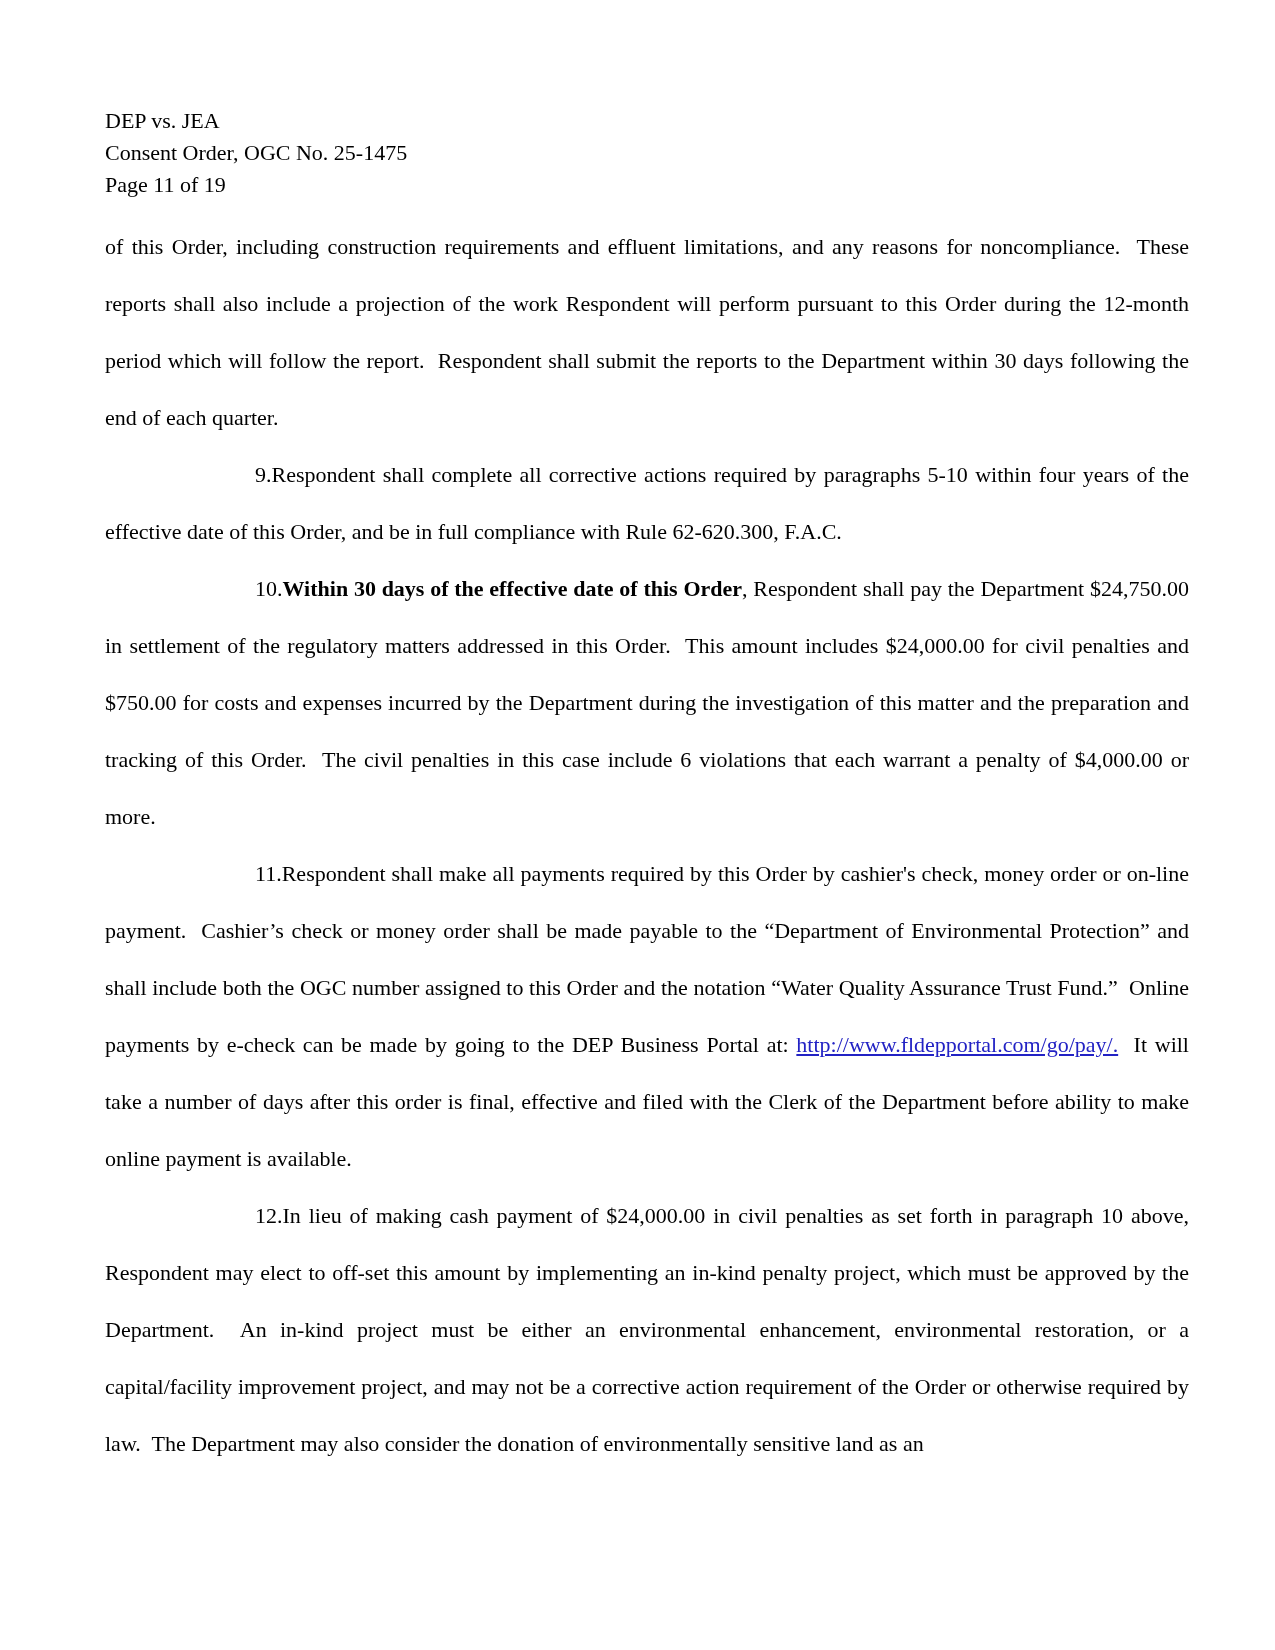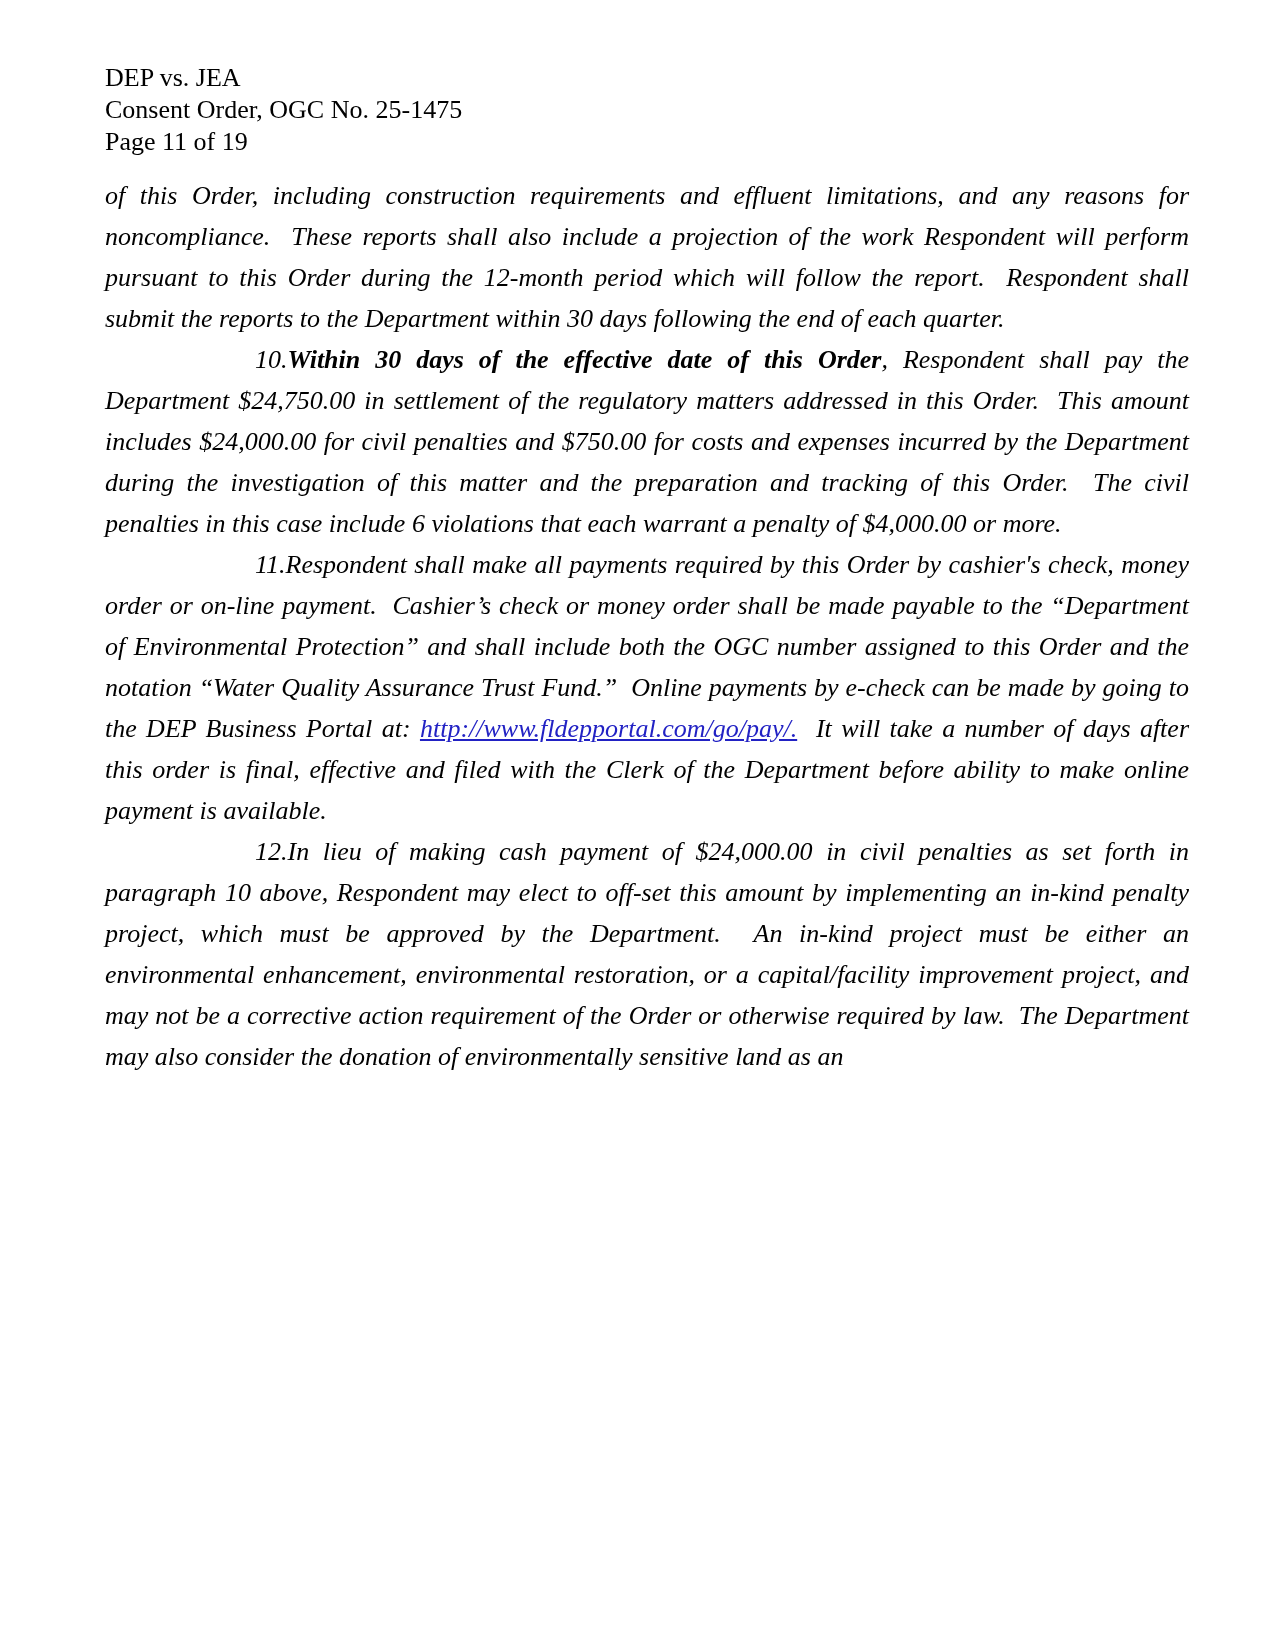--- a/index.html
+++ b/index.html
@@ -8,37 +8,36 @@
     background: #ffffff;
   }
   .page {
     position: relative;
     width: 1275px;
     height: 1650px;
     box-sizing: border-box;
     background: #ffffff;
     color: #000000;
     font-family: "Liberation Serif", "DejaVu Serif", serif;
-    font-size: 26px;
-    padding: 62px 86px 0 105px;
+    font-size: 22px;
+    padding: 105px 86px 0 105px;
     overflow: hidden;
   }
   .hdr-line {
     line-height: 32px;
     text-align: left;
     white-space: nowrap;
   }
   .doc-body {
     margin-top: 17px;
   }
   .para {
     margin: 0;
     text-align: justify;
-    line-height: 41px;
-    font-style: italic;
+    line-height: 57px;
   }
   .para.indented {
     text-indent: 75px;
   }
   .pnum {
     display: inline-block;
     min-width: 71px;
   }
   .lead-bold {
     font-weight: bold;
@@ -57,20 +56,21 @@
   <header>
     <div class="hdr-line">DEP vs. JEA</div>
     <div class="hdr-line">Consent Order, OGC No. 25-1475</div>
     <div class="hdr-line">Page 11 of 19</div>
   </header>
 
   <main class="doc-body">
 
     <p class="para"><span>of this Order, including construction requirements and effluent limitations, and any reasons for noncompliance.&nbsp; These reports shall also include a projection of the work Respondent will perform pursuant to this Order during the 12-month period which will follow the report.&nbsp; Respondent shall submit the reports to the Department within 30 days following the end of each quarter.</span></p>
 
+    <p class="para indented"><span class="pnum">9.</span><span>Respondent shall complete all corrective actions required by paragraphs 5-10 within four years of the effective date of this Order, and be in full compliance with Rule 62-620.300, F.A.C.</span></p>
 
     <p class="para indented"><span class="pnum">10.</span><span class="lead-bold">Within 30 days of the effective date of this Order</span><span>, Respondent shall pay the Department $24,750.00 in settlement of the regulatory matters addressed in this Order.&nbsp; This amount includes $24,000.00 for civil penalties and $750.00 for costs and expenses incurred by the Department during the investigation of this matter and the preparation and tracking of this Order.&nbsp; The civil penalties in this case include 6 violations that each warrant a penalty of $4,000.00 or more.</span></p>
 
     <p class="para indented"><span class="pnum">11.</span><span>Respondent shall make all payments required by this Order by cashier's check, money order or on-line payment.&nbsp; Cashier’s check or money order shall be made payable to the “Department of Environmental Protection” and shall include both the OGC number assigned to this Order and the notation “Water Quality Assurance Trust Fund.”&nbsp; Online payments by e-check can be made by going to the DEP Business Portal at: </span><a class="link" href="#" style="color: rgb(34, 34, 196);">http://www.fldepportal.com/go/pay/.</a><span>&nbsp; It will take a number of days after this order is final, effective and filed with the Clerk of the Department before ability to make online payment is available.</span></p>
 
     <p class="para indented"><span class="pnum">12.</span><span>In lieu of making cash payment of $24,000.00 in civil penalties as set forth in paragraph 10 above, Respondent may elect to off-set this amount by implementing an in-kind penalty project, which must be approved by the Department.&nbsp; An in-kind project must be either an environmental enhancement, environmental restoration, or a capital/facility improvement project, and may not be a corrective action requirement of the Order or otherwise required by law.&nbsp; The Department may also consider the donation of environmentally sensitive land as an</span></p>
 
   </main>
 </div>
 

